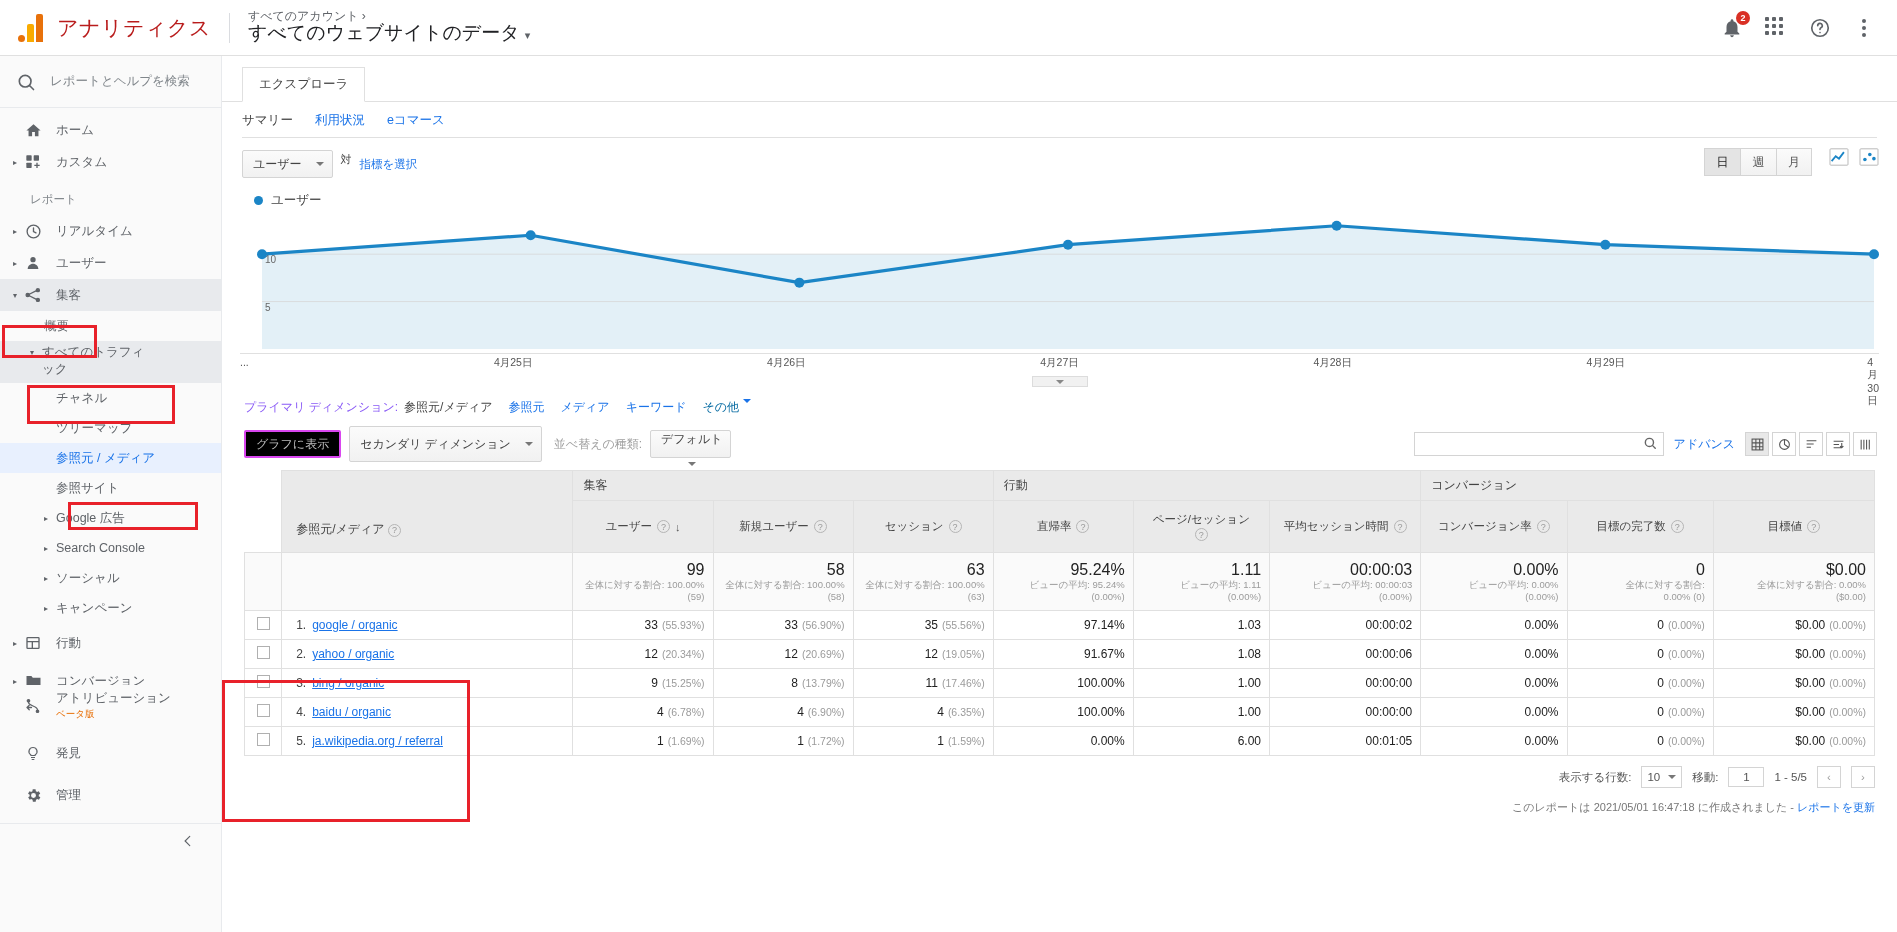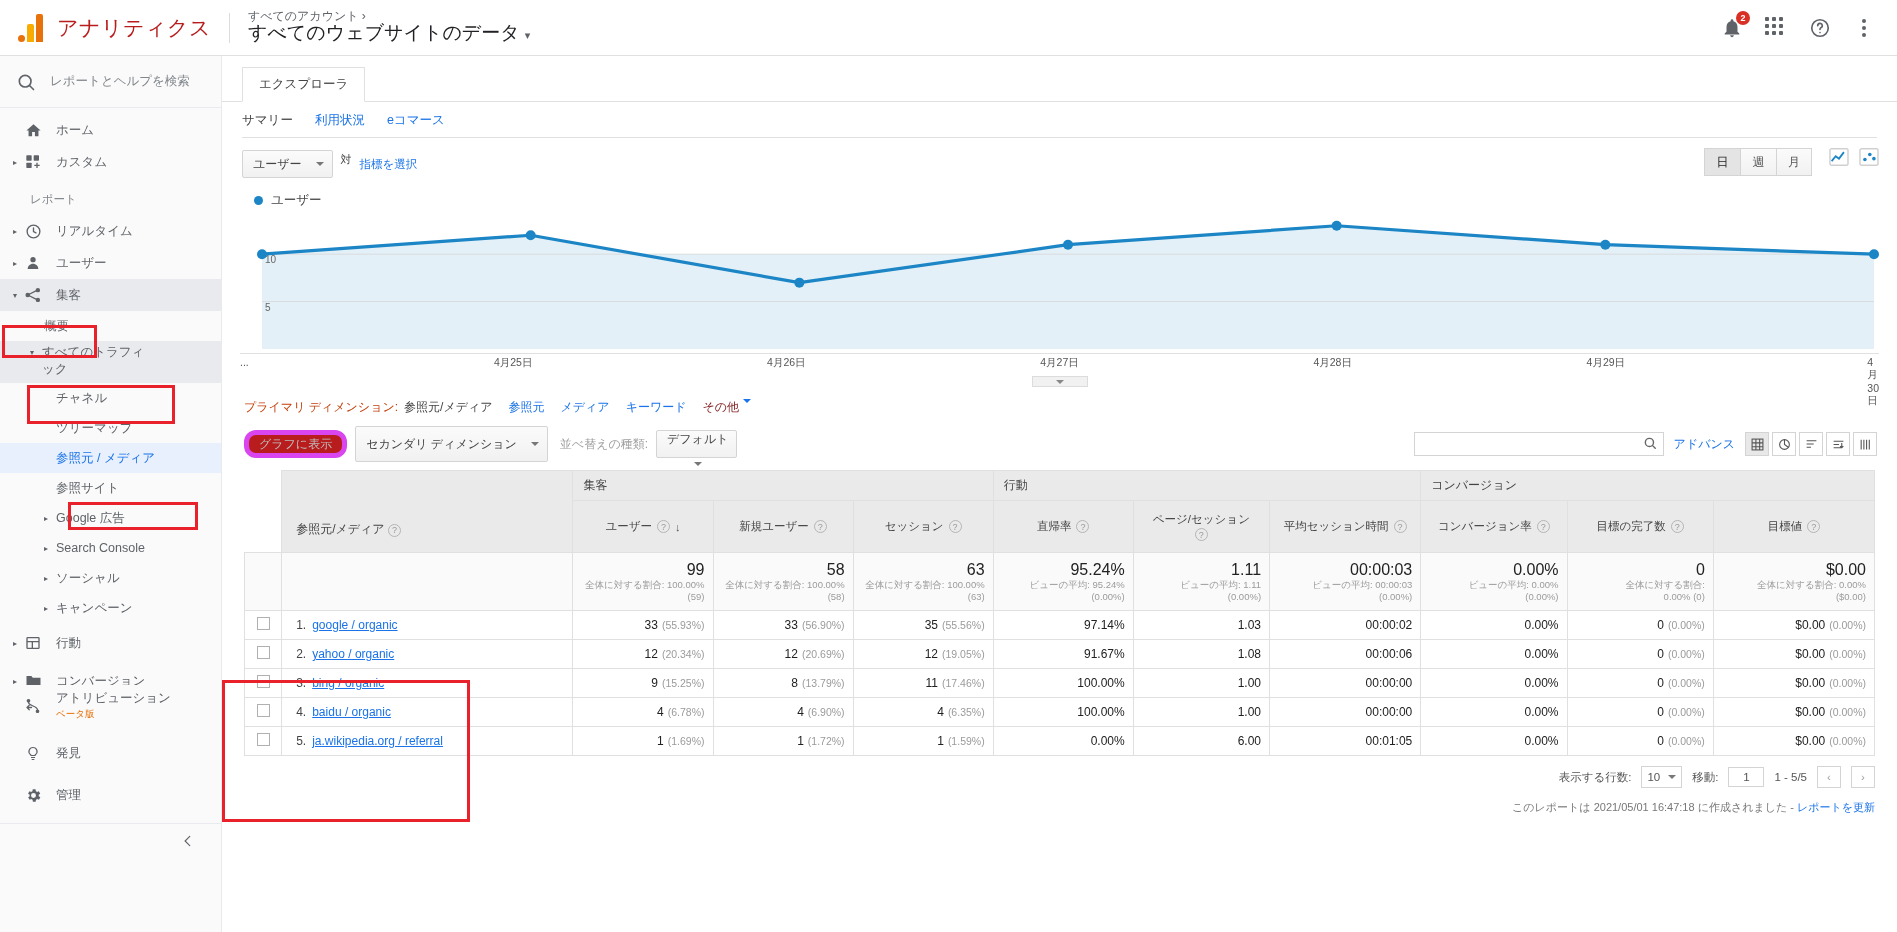--- a/index.html
+++ b/index.html
@@ -134,28 +134,28 @@
   .xaxis { position:relative; height: 22px; margin: 0 18px; }
   .xlabel { position:absolute; font-size: 10.5px; color:#555; transform: translateX(-50%); top: 2px;}
   .chart-bottom-line { height:1px; background:#e0e0e0; margin: 0 18px;}
   .scroll-handle {
     width: 56px; height: 11px; background: #f1f1f1; border:1px solid #dcdcdc;
     margin: 0 auto; display:flex; align-items:center; justify-content:center;
   }
   .scroll-handle .tri { width:0;height:0;border-left:4px solid transparent;border-right:4px solid transparent;border-top:4px solid #888;}
 
   .prim-dim { padding: 12px 20px 0 22px; font-size: 12px; color:#444; display:flex; align-items:center; gap: 16px;}
-  .prim-dim .lbl { color:#c2410c; }
+  .prim-dim .lbl { color:#8b5cf6; }
   .prim-dim .cur { color:#444; }
   .prim-dim a { color:#1a73e8; text-decoration:none; cursor:pointer; }
-  .prim-dim .other { color:#7f1d1d; display:flex; align-items:flex-start; gap:4px;}
+  .prim-dim .other { color:#0369a1; display:flex; align-items:flex-start; gap:4px;}
 
   .tbl-controls { padding: 10px 20px 8px 22px; display:flex; align-items:center; gap: 8px; position:relative;}
   .btn-disabled {
-    border:5px solid #d946ef; border-radius:12px; background:#b91c1c; color:#bdbdbd;
+    border:2px solid #d946ef; border-radius:2px; background:#000000; color:#bdbdbd;
     height: 28px; display:flex; align-items:center; padding: 0 10px; font-size: 12px;
   }
   .sortlabel { font-size:12px; color:#9e9e9e; margin-left: 4px; }
   .tbl-right { margin-left:auto; display:flex; align-items:center; gap: 10px;}
   .searchbox { border:1px solid #d4d4d4; height:24px; width: 250px; display:flex; align-items:center; justify-content:flex-end; padding-right:6px; background:#fff;}
   .adv { color:#1a73e8; font-size:12px; cursor:pointer;}
   .view-icons { display:flex; gap: 3px; }
   .vbtn { width:24px;height:24px;border:1px solid #d4d4d4; display:flex;align-items:center;justify-content:center; background:#fff; cursor:pointer;}
   .vbtn.act { background:#e8e8e8; }
 

